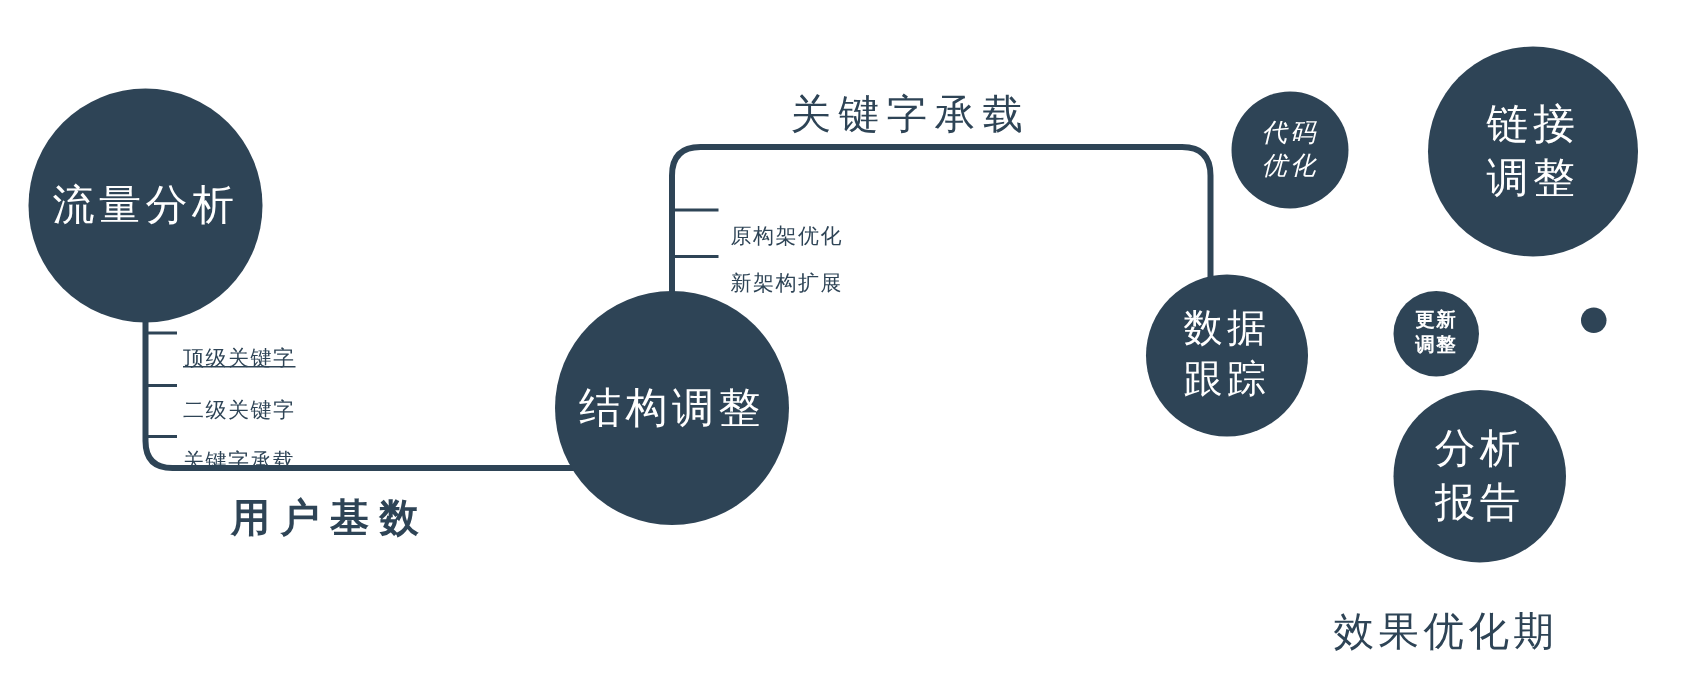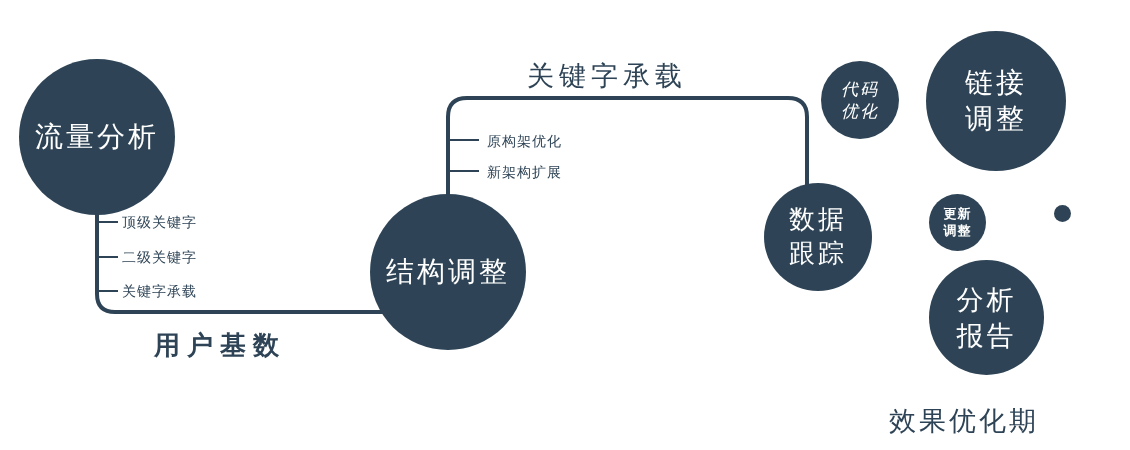--- a/index.html
+++ b/index.html
@@ -53,38 +53,39 @@
     white-space: nowrap;
   }
   .edge-label {
     font-size: 26px;
     letter-spacing: 5px;
     text-align: center;
   }
   .branch-label {
     font-size: 14px;
     letter-spacing: 1px;
+    margin-top: 16px;
   }
 
   
   .n-traffic   { left: 19px;   top: 59px;  width: 156px; height: 156px; font-size: 28px; }
   .n-structure { left: 370px;  top: 194px; width: 156px; height: 156px; font-size: 28px; }
   .n-tracking  { left: 764px;  top: 183px; width: 108px; height: 108px; font-size: 26px; }
   .n-code      { left: 821px;  top: 61px;  width: 78px;  height: 78px;  font-size: 17px; letter-spacing: 2px; font-style: italic; }
-  .n-link      { left: 926px;  top: 31px;  width: 140px; height: 140px; font-size: 28px; }
+  .n-link      { left: 952px;  top: 31px;  width: 140px; height: 140px; font-size: 28px; }
   .n-update    { left: 929px;  top: 194px; width: 57px;  height: 57px;  font-size: 13px; font-weight: bold; letter-spacing: 1px; }
   .n-report    { left: 929px;  top: 260px; width: 115px; height: 115px; font-size: 27px; }
   .n-dot       { left: 1054px; top: 205px; width: 17px;  height: 17px; }
 
   
   .l-keyword  { left: 527px; top: 58px;  font-weight: 500; font-size: 27px; }
   .l-userbase { left: 154px; top: 328px; font-weight: bold; letter-spacing: 7px; }
   .l-effect   { left: 889px; top: 403px; font-weight: 500; font-size: 27px; letter-spacing: 3px; }
 
-  .b-t0 { left: 122px; top: 214px; }
+  .b-t0 { left: 122px; top: 214px; text-decoration: underline; }
   .b-t1 { left: 122px; top: 249px; }
   .b-t2 { left: 122px; top: 283px; }
   .b-s0 { left: 487px; top: 133px; }
   .b-s1 { left: 487px; top: 164px; }
 </style>
 </head>
 <body>
 
 <div class="canvas">
 

